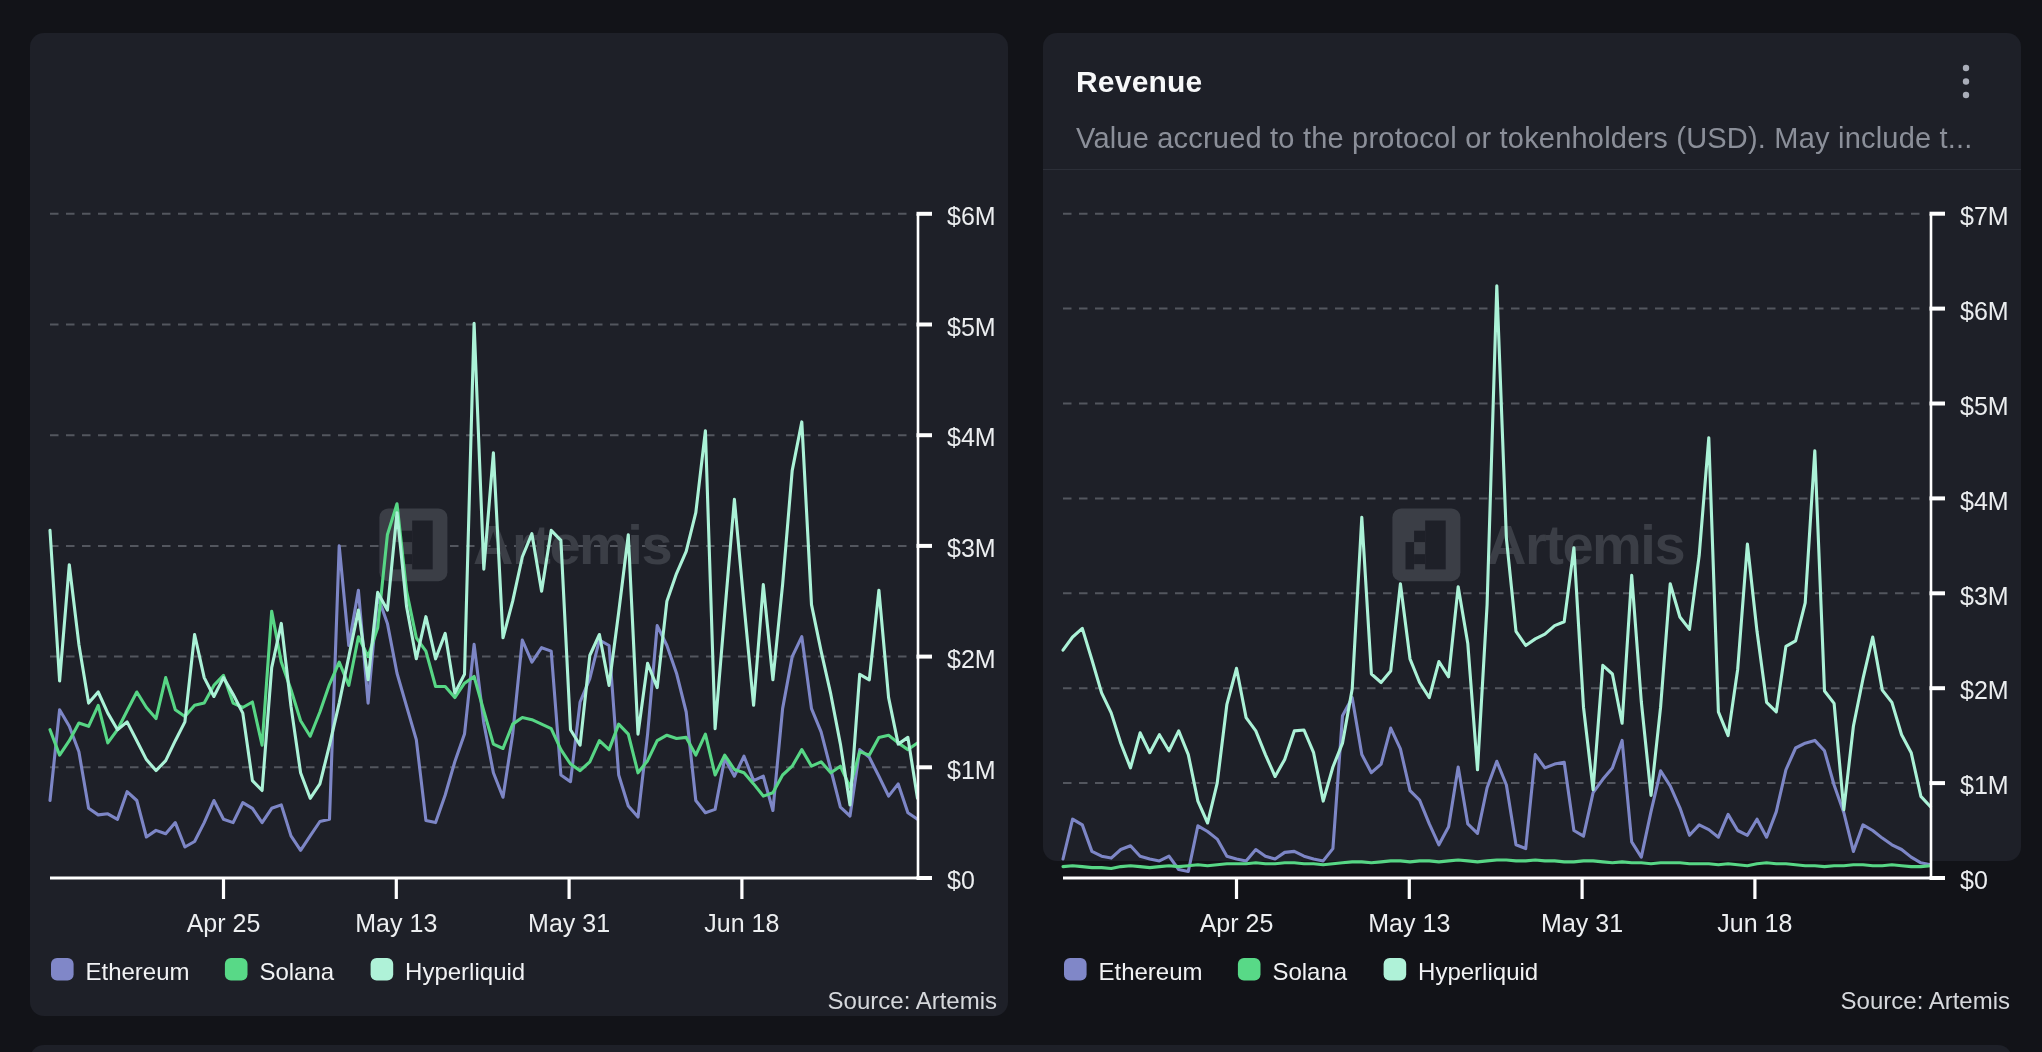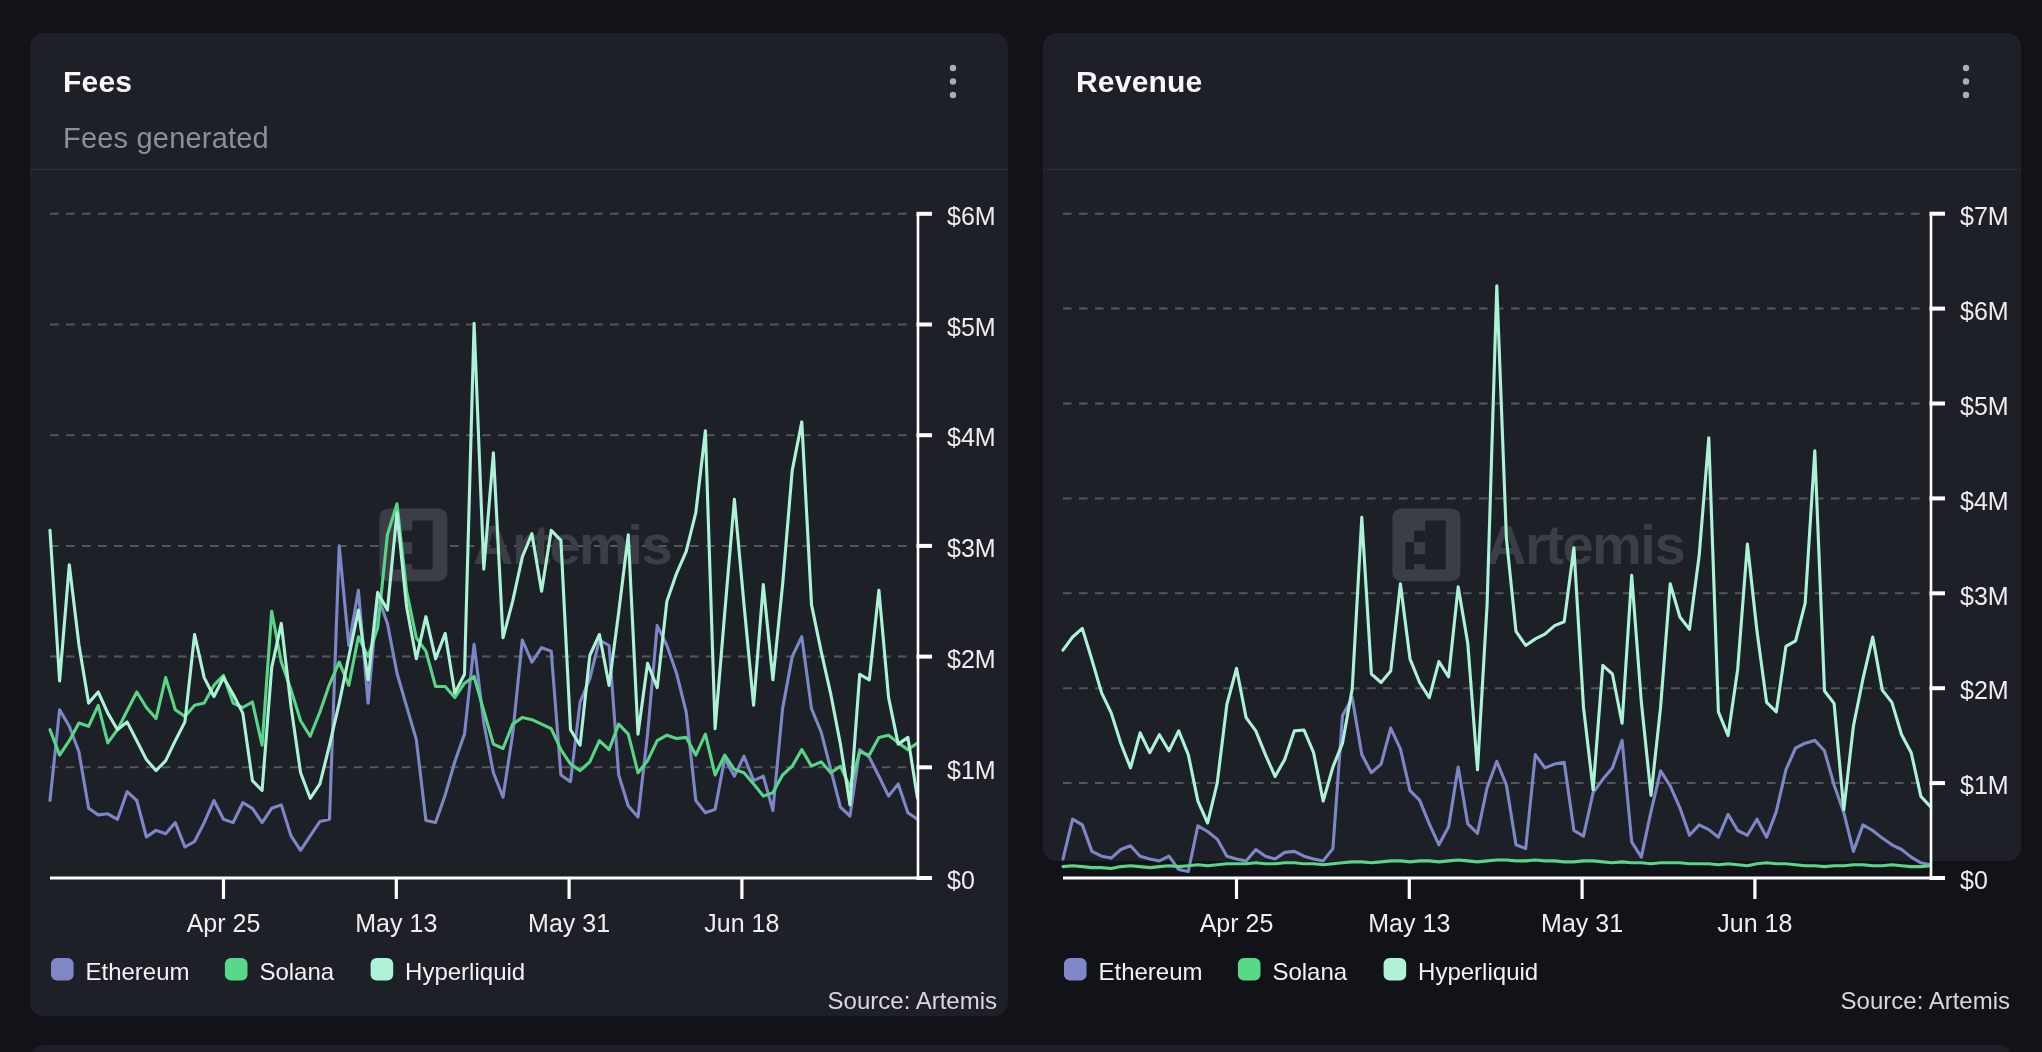--- a/index.html
+++ b/index.html
@@ -8,29 +8,20 @@
 .card{position:absolute;background:#1e2028;border-radius:14px}
 .hdr{position:absolute;left:0;top:0;width:100%;height:137px;border-bottom:1px solid #2c2f38}
 .title{position:absolute;left:33px;top:34px;font-size:30px;line-height:1;font-weight:600;color:#f7f8f9;letter-spacing:.2px}
 .sub{position:absolute;left:33px;top:91px;font-size:29px;line-height:1;color:#8b8f99;white-space:nowrap;letter-spacing:.2px}
 .dots{position:absolute;left:918px;top:31px}
 .plot{position:absolute;left:0;top:0}
 </style>
 </head>
 <body>
 <div class="card" style="left:30px;top:33px;width:978px;height:983px">
-<div class="hdr">
-<div class="title">Fees</div>
-<div class="sub">Fees generated</div>
-<svg class="dots" width="10" height="36" viewBox="0 0 10 36">
-<circle cx="5" cy="4" r="3.2" fill="#a9adb8"></circle>
-        <circle cx="5" cy="17.5" r="3.2" fill="#a9adb8"></circle>
-        <circle cx="5" cy="31" r="3.2" fill="#a9adb8"></circle>
-</svg>
-</div>
 <svg class="plot" width="978" height="983" viewBox="0 0 978 983" font-family="Liberation Sans, sans-serif">
 <line x1="20" y1="734.3" x2="883" y2="734.3" stroke="#53565e" stroke-width="2" stroke-dasharray="8.5 7.5"></line>
 <line x1="20" y1="623.6" x2="883" y2="623.6" stroke="#53565e" stroke-width="2" stroke-dasharray="8.5 7.5"></line>
 <line x1="20" y1="512.9" x2="883" y2="512.9" stroke="#53565e" stroke-width="2" stroke-dasharray="8.5 7.5"></line>
 <line x1="20" y1="402.2" x2="883" y2="402.2" stroke="#53565e" stroke-width="2" stroke-dasharray="8.5 7.5"></line>
 <line x1="20" y1="291.5" x2="883" y2="291.5" stroke="#53565e" stroke-width="2" stroke-dasharray="8.5 7.5"></line>
 <line x1="20" y1="180.8" x2="883" y2="180.8" stroke="#53565e" stroke-width="2" stroke-dasharray="8.5 7.5"></line>
 <g fill="#3b3e46">
 <rect x="349.4" y="475.4" width="68" height="72.8" rx="9"></rect>
 <text x="443" y="511.6" font-size="56" font-weight="700" letter-spacing="-1.5" dominant-baseline="central">Artemis</text>
@@ -73,20 +64,21 @@
 <rect x="194.9" y="925" width="22.6" height="22.6" rx="6" fill="#58d987"></rect>
 <text x="229.4" y="938.8" font-size="24" fill="#f1f2f4" dominant-baseline="central">Solana</text>
 <rect x="340.6" y="925" width="22.6" height="22.6" rx="6" fill="#aff2d8"></rect>
 <text x="375.1" y="938.8" font-size="24" fill="#f1f2f4" dominant-baseline="central">Hyperliquid</text>
 <text x="967" y="967.3" font-size="24" fill="#d6d8dc" text-anchor="end" dominant-baseline="central">Source: Artemis</text>
 </svg>
 </div>
 <div class="card" style="left:1043px;top:33px;width:978px;height:828px">
 <div class="hdr">
 <div class="title">Revenue</div>
+<div class="sub">Value accrued to the protocol or tokenholders (USD). May include t...</div>
 <svg class="dots" width="10" height="36" viewBox="0 0 10 36">
 <circle cx="5" cy="4" r="3.2" fill="#a9adb8"></circle>
         <circle cx="5" cy="17.5" r="3.2" fill="#a9adb8"></circle>
         <circle cx="5" cy="31" r="3.2" fill="#a9adb8"></circle>
 </svg>
 </div>
 <svg class="plot" width="978" height="983" viewBox="0 0 978 983" font-family="Liberation Sans, sans-serif">
 <line x1="20" y1="750.1" x2="883" y2="750.1" stroke="#53565e" stroke-width="2" stroke-dasharray="8.5 7.5"></line>
 <line x1="20" y1="655.2" x2="883" y2="655.2" stroke="#53565e" stroke-width="2" stroke-dasharray="8.5 7.5"></line>
 <line x1="20" y1="560.3" x2="883" y2="560.3" stroke="#53565e" stroke-width="2" stroke-dasharray="8.5 7.5"></line>

